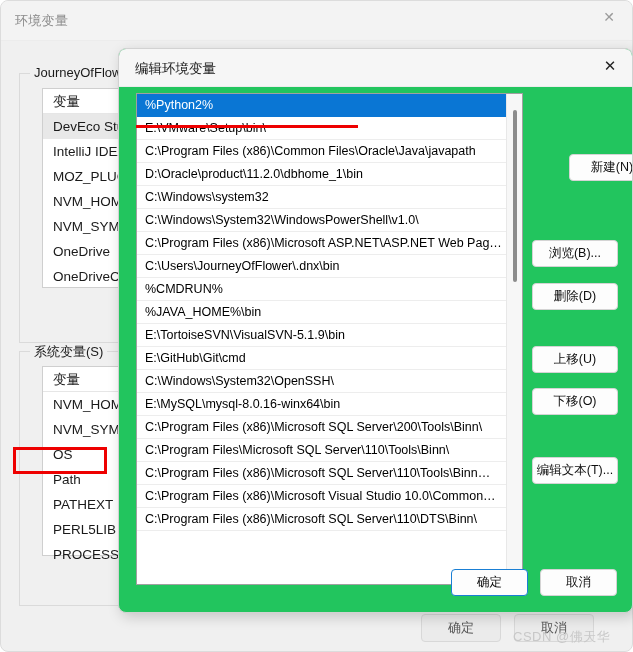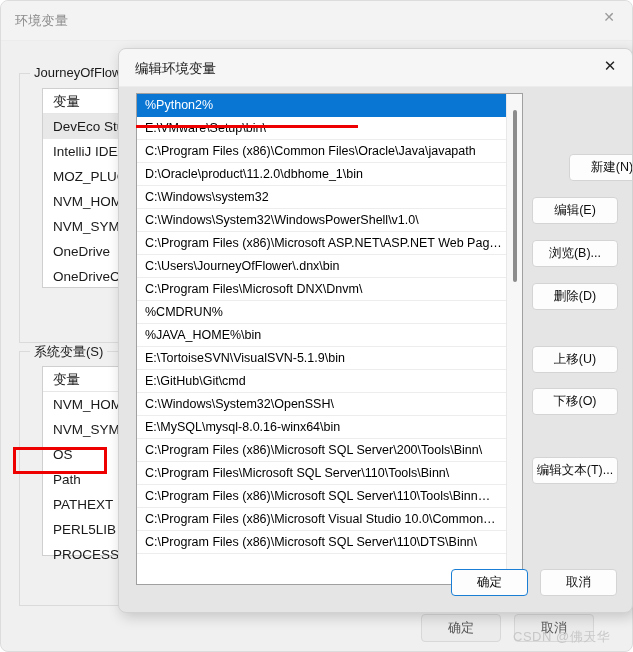--- a/index.html
+++ b/index.html
@@ -131,21 +131,21 @@
     color: #c8c8c8;
     white-space: nowrap;
     letter-spacing: .5px;
   }
 
   
   .edit-dialog {
     position: absolute;
     left: 118px; top: 48px;
     width: 515px; height: 565px;
-    background: #e5e5e5;
+    background: #22c55e;
     border: 1px solid #d2d2d2;
     border-radius: 8px;
     box-shadow: 3px 4px 14px rgba(0,0,0,0.18);
     overflow: hidden;
   }
   .edit-titlebar {
     position: absolute; left:0; top:0;
     width: 100%; height: 38px;
     background: #f6f6f6;
     border-bottom: 1px solid #ececec;
@@ -310,40 +310,38 @@
     <div class="path-list">
       <div class="path-rows">
         <div class="path-row selected">%Python2%</div>
         <div class="path-row">E:\VMware\Setup\bin\</div>
         <div class="path-row">C:\Program Files (x86)\Common Files\Oracle\Java\javapath</div>
         <div class="path-row">D:\Oracle\product\11.2.0\dbhome_1\bin</div>
         <div class="path-row">C:\Windows\system32</div>
         <div class="path-row">C:\Windows\System32\WindowsPowerShell\v1.0\</div>
         <div class="path-row">C:\Program Files (x86)\Microsoft ASP.NET\ASP.NET Web Pag…</div>
         <div class="path-row">C:\Users\JourneyOfFlower\.dnx\bin</div>
-        <div class="path-row">C:\Program Files\Microsoft DNX\Dnvm\</div>
         <div class="path-row">%CMDRUN%</div>
         <div class="path-row">%JAVA_HOME%\bin</div>
         <div class="path-row">E:\TortoiseSVN\VisualSVN-5.1.9\bin</div>
         <div class="path-row">E:\GitHub\Git\cmd</div>
         <div class="path-row">C:\Windows\System32\OpenSSH\</div>
         <div class="path-row">E:\MySQL\mysql-8.0.16-winx64\bin</div>
         <div class="path-row">C:\Program Files (x86)\Microsoft SQL Server\200\Tools\Binn\</div>
         <div class="path-row">C:\Program Files\Microsoft SQL Server\110\Tools\Binn\</div>
         <div class="path-row">C:\Program Files (x86)\Microsoft SQL Server\110\Tools\Binn…</div>
         <div class="path-row">C:\Program Files (x86)\Microsoft Visual Studio 10.0\Common…</div>
         <div class="path-row">C:\Program Files (x86)\Microsoft SQL Server\110\DTS\Binn\</div>
       </div>
       <div class="path-scroll-track">
         <div class="path-scroll-thumb"></div>
       </div>
     </div>
 
     <div class="side-btn sb0">新建(N)</div>
-    <div class="side-btn sb1">编辑(E)</div>
     <div class="side-btn sb2">浏览(B)...</div>
     <div class="side-btn sb3">删除(D)</div>
     <div class="side-btn sb4">上移(U)</div>
     <div class="side-btn sb5">下移(O)</div>
     <div class="side-btn sb6">编辑文本(T)...</div>
 
     <div class="edit-btn edit-ok">确定</div>
     <div class="edit-btn edit-cancel">取消</div>
   </div>
 

